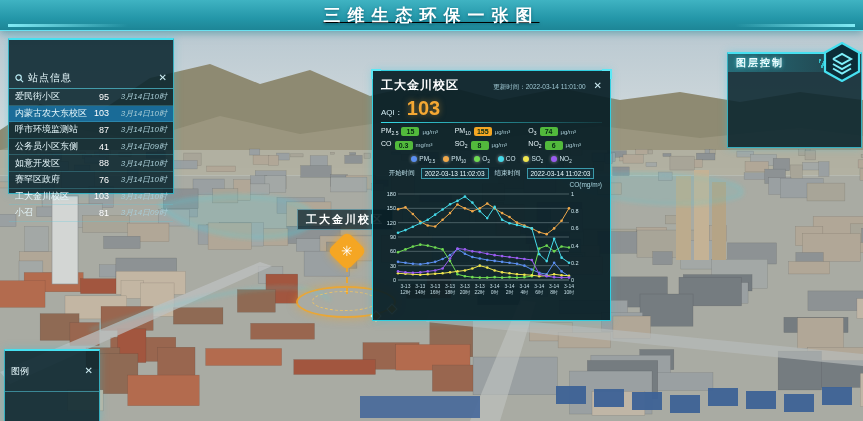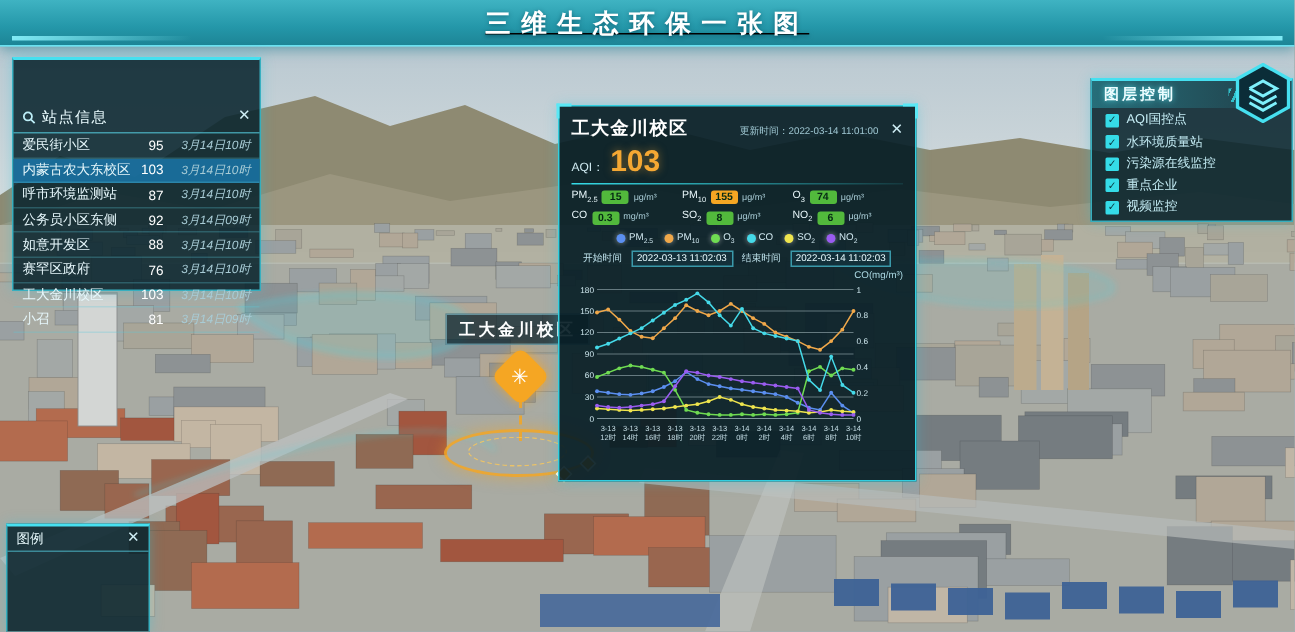--- a/index.html
+++ b/index.html
@@ -71,21 +71,21 @@
       letter-spacing:2px;text-shadow:0 0 4px rgba(90,232,245,.8);}
   #layerPanel .hatch{margin-left:8px;width:34px;height:9px;
       background:repeating-linear-gradient(115deg,#35dce8 0 2px,transparent 2px 5px);opacity:.8;}
   .litem{display:flex;align-items:center;height:13px;margin:1.5px 0 0 9px;font-size:8.5px;color:#c4ecf4;}
   .cbox{width:9px;height:9px;background:#35dce8;border-radius:1px;margin-right:5px;
       display:flex;align-items:center;justify-content:center;
       color:#063741;font-size:7px;font-weight:bold;}
   #hexIcon{position:absolute;left:822px;top:42px;width:40px;height:40px;z-index:11;}
   
   #legendPanel{left:4px;top:349px;width:94px;height:70px;border-top:2px solid #46e0f0;}
-  #legendPanel .phead{display:flex;align-items:center;height:16px;padding:0 6px;
+  #legendPanel .phead{display:flex;align-items:center;height:16px;padding:12px 6px;
       border-bottom:1px solid rgba(90,220,240,.5);}
   #legendPanel .ptitle{flex:1;font-size:9px;color:#eafcff;}
   .gitem{display:flex;align-items:center;margin:7px 0 0 8px;font-size:7.5px;color:#dff4f8;}
   .gdiam{width:11px;height:11px;border-radius:2px;transform:rotate(45deg);margin:0 8px 0 3px;
       display:flex;align-items:center;justify-content:center;box-shadow:0 0 4px rgba(255,255,255,.4);}
   .gdiam span{transform:rotate(-45deg);color:#fff;font-size:7px;}
   
   #mapLabel{position:absolute;left:297px;top:209px;z-index:8;padding:2px 8px;
       background:rgba(8,30,40,.72);border:1px solid rgba(150,220,235,.5);
       color:#fff;font-size:11px;font-weight:bold;letter-spacing:2px;}
@@ -397,21 +397,21 @@
     <span class="vl">103</span>
     <span class="tm">3月14日10时</span>
       </div>
       <div class="srow">
         <span class="nm">呼市环境监测站</span>
     <span class="vl">87</span>
     <span class="tm">3月14日10时</span>
       </div>
       <div class="srow">
         <span class="nm">公务员小区东侧</span>
-    <span class="vl">92</span>
+    <span class="vl">41</span>
     <span class="tm">3月14日09时</span>
       </div>
       <div class="srow">
         <span class="nm">如意开发区</span>
     <span class="vl">88</span>
     <span class="tm">3月14日10时</span>
       </div>
       <div class="srow">
         <span class="nm">赛罕区政府</span>
     <span class="vl">76</span>
@@ -694,42 +694,20 @@
       <circle cx="180.56521739130434" cy="89.61111111111111" r="1.3" fill="#9a5cf0"></circle>
       <circle cx="188" cy="89.61111111111111" r="1.3" fill="#9a5cf0"></circle>
     </svg>
 </div>
 
 <div class="panel" id="layerPanel">
   <div class="lhead">
     <span class="ptitle">图层控制</span>
     <span class="hatch"></span>
   </div>
-  <div id="layerItems">
-      <div class="litem">
-        <span class="cbox">✓</span>
-    <span>AQI国控点</span>
-      </div>
-      <div class="litem">
-        <span class="cbox">✓</span>
-    <span>水环境质量站</span>
-      </div>
-      <div class="litem">
-        <span class="cbox">✓</span>
-    <span>污染源在线监控</span>
-      </div>
-      <div class="litem">
-        <span class="cbox">✓</span>
-    <span>重点企业</span>
-      </div>
-      <div class="litem">
-        <span class="cbox">✓</span>
-    <span>视频监控</span>
-      </div>
-    </div>
 </div>
 <svg id="hexIcon" viewBox="0 0 40 40">
   <polygon points="20,1 37,10.5 37,29.5 20,39 3,29.5 3,10.5" fill="#0b2d38" stroke="#46e0f0" stroke-width="2.2"></polygon>
   <g stroke="#7ef0fb" stroke-width="2" fill="none">
     <polyline points="11,17 20,12 29,17 20,22 11,17"></polyline>
     <polyline points="11,22 20,27 29,22"></polyline>
     <polyline points="11,26.5 20,31.5 29,26.5"></polyline>
   </g>
 </svg>
 

